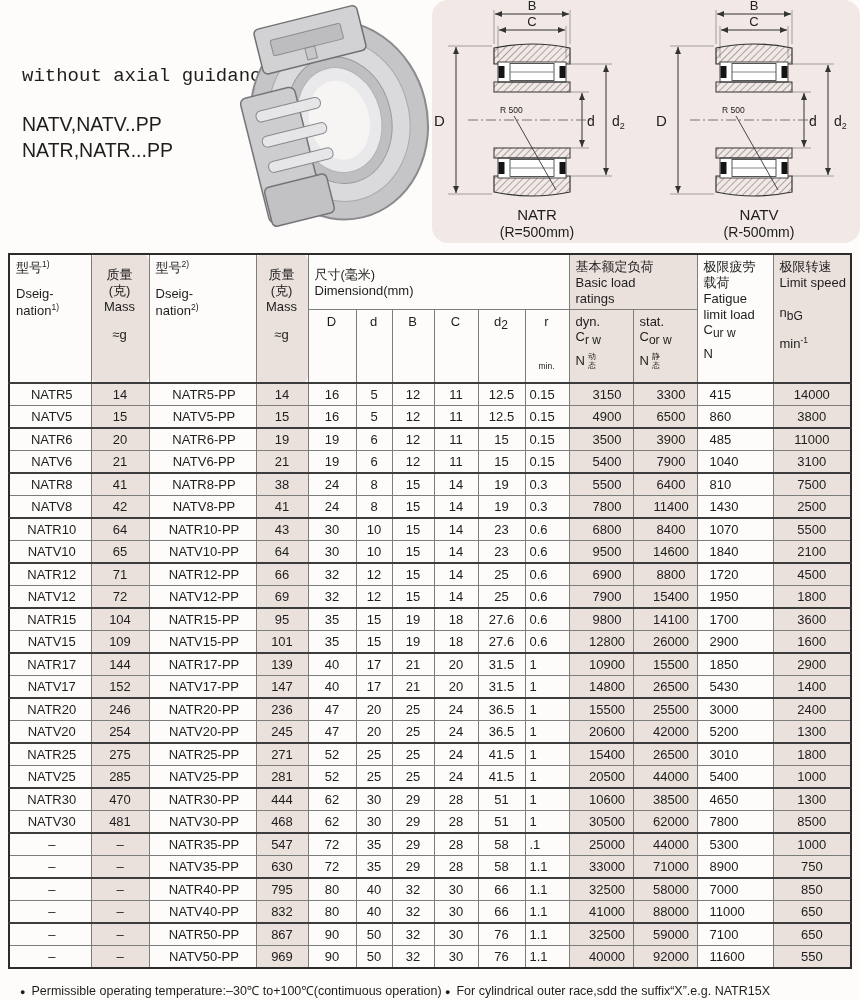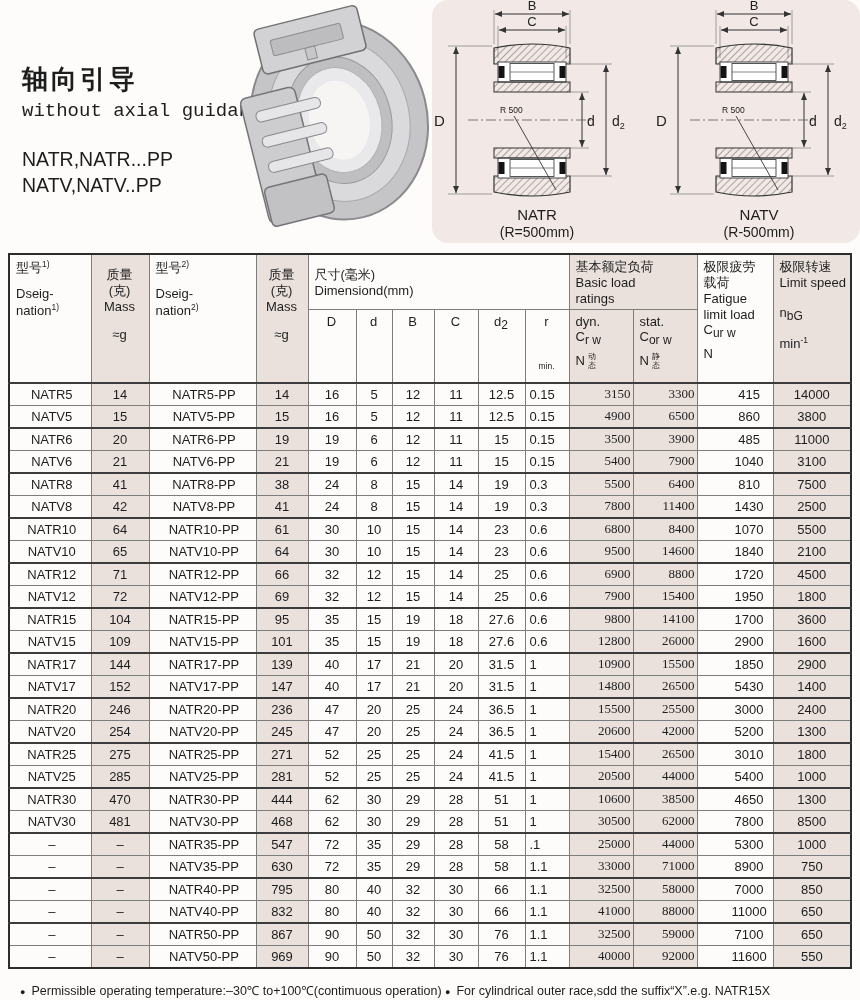--- a/index.html
+++ b/index.html
@@ -18,57 +18,56 @@
   .dim-label{font-family:"Liberation Sans",sans-serif;fill:#222;}
   .caption{font-family:"Liberation Sans",sans-serif;fill:#1d1d1d;}
 
   
   table{border-collapse:collapse;table-layout:fixed;width:844px;margin:7px 0 0 8px;
         border:2.5px solid #2c2c2c;}
   col.shade{background:#ebe1dc;}
   th,td{border:1px solid #7d7d7d;font-weight:normal;}
   thead th{vertical-align:top;text-align:left;padding:4px 3px 2px 6px;font-size:13px;line-height:1.22;}
   thead tr:last-child th{border-bottom:2px solid #3c3c3c;}
-  th.center{text-align:center;padding-left:2px;}
+  th.center{text-align:center;padding-left:2px;border-radius:7px;}
   .approx{margin-top:12px;}
   .en-gap{margin-top:10px;}
   .gap8{margin-top:8px;}
   .gap14{margin-top:14px;}
   sup{font-size:8.5px;}
   .sb{font-size:12px;position:relative;top:3px;}
   .stack{display:inline-block;font-size:8px;line-height:1.05;vertical-align:middle;margin-left:3px;}
   .stack span{display:block;}
   .rhead{display:flex;flex-direction:column;justify-content:space-between;height:58px;align-items:center;}
   .rmin{font-size:8.5px;align-self:center;}
   tbody td{height:21px;font-size:13px;text-align:center;padding:0 2px;border-top:1px solid #9e9e9e;}
   tbody tr:nth-of-type(odd) td{border-top:2px solid #3c3c3c;}
   tbody td:nth-child(1),tbody td:nth-child(3){text-align:center;padding-left:5px;}
   tbody td:nth-child(10){text-align:left;padding-left:4px;}
-  tbody td:nth-child(11),tbody td:nth-child(12){text-align:right;padding-left:14px;font-family:Liberation Serif, serif;}
-  tbody td:nth-child(13){text-align:center;padding-left:30px;}
+  tbody td:nth-child(11),tbody td:nth-child(12){text-align:center;padding-left:14px;}
+  tbody td:nth-child(13){text-align:left;padding-left:12px;}
 
   
   .notes{display:flex;margin:13px 8px 0 20px;font-size:12.5px;line-height:1.55;}
   .note{display:flex;}
   .note .bullet{font-size:9px;margin:4px 6px 0 0;}
   .note1{width:425px;}
 </style>
 </head>
 <body>
 
 <div class="page">
 
   <div class="top">
 
     <div class="intro">
-      <div class="cn-title">轴向引导</div>
       <div class="en-title">without axial guidance</div>
       <div class="series">
+        <div>NATV,NATV..PP</div>
         <div>NATR,NATR...PP</div>
-        <div>NATV,NATV..PP</div>
       </div>
     </div>
 
     <svg class="photo" width="218" height="240" viewBox="0 0 218 240">
       <g transform="rotate(-14 112 122)">
         <ellipse cx="120" cy="120" rx="88" ry="100" fill="#c5c5c7" stroke="#8b8b8e" stroke-width="2"></ellipse>
         <ellipse cx="120" cy="120" rx="70" ry="82" fill="#dadadc" stroke="#a9a9ab" stroke-width="1"></ellipse>
         <ellipse cx="120" cy="120" rx="52" ry="64" fill="#bfbfc1" stroke="#9a9a9c" stroke-width="1"></ellipse>
         <ellipse cx="120" cy="120" rx="42" ry="53" fill="#e9e9eb" stroke="#b3b3b5" stroke-width="1"></ellipse>
         <ellipse cx="120" cy="120" rx="30" ry="40" fill="#f6f5f4"></ellipse>
@@ -350,21 +349,21 @@
           <td>7800</td>
           <td>11400</td>
           <td>1430</td>
           <td>2500</td>
         </tr>
 
         <tr>
           <td>NATR10</td>
           <td>64</td>
           <td>NATR10-PP</td>
-          <td>61</td>
+          <td>43</td>
           <td>30</td>
           <td>10</td>
           <td>15</td>
           <td>14</td>
           <td>23</td>
           <td>0.6</td>
           <td>6800</td>
           <td>8400</td>
           <td>1070</td>
           <td>5500</td>

